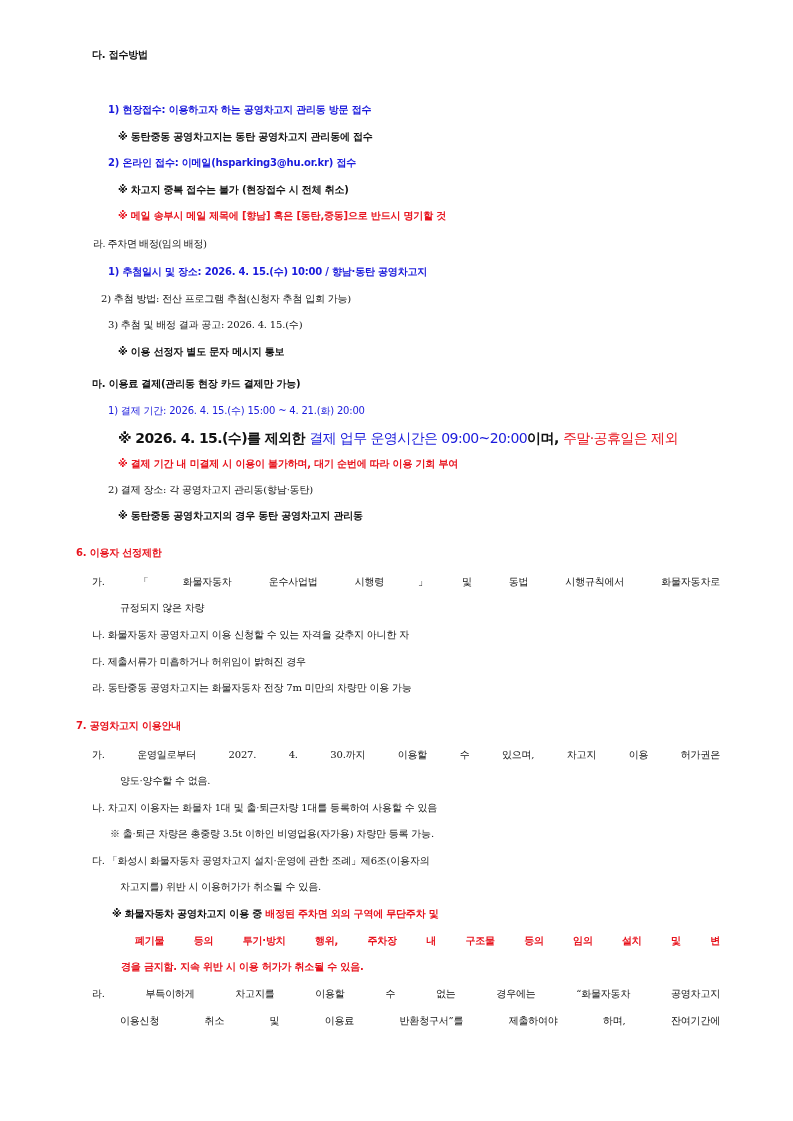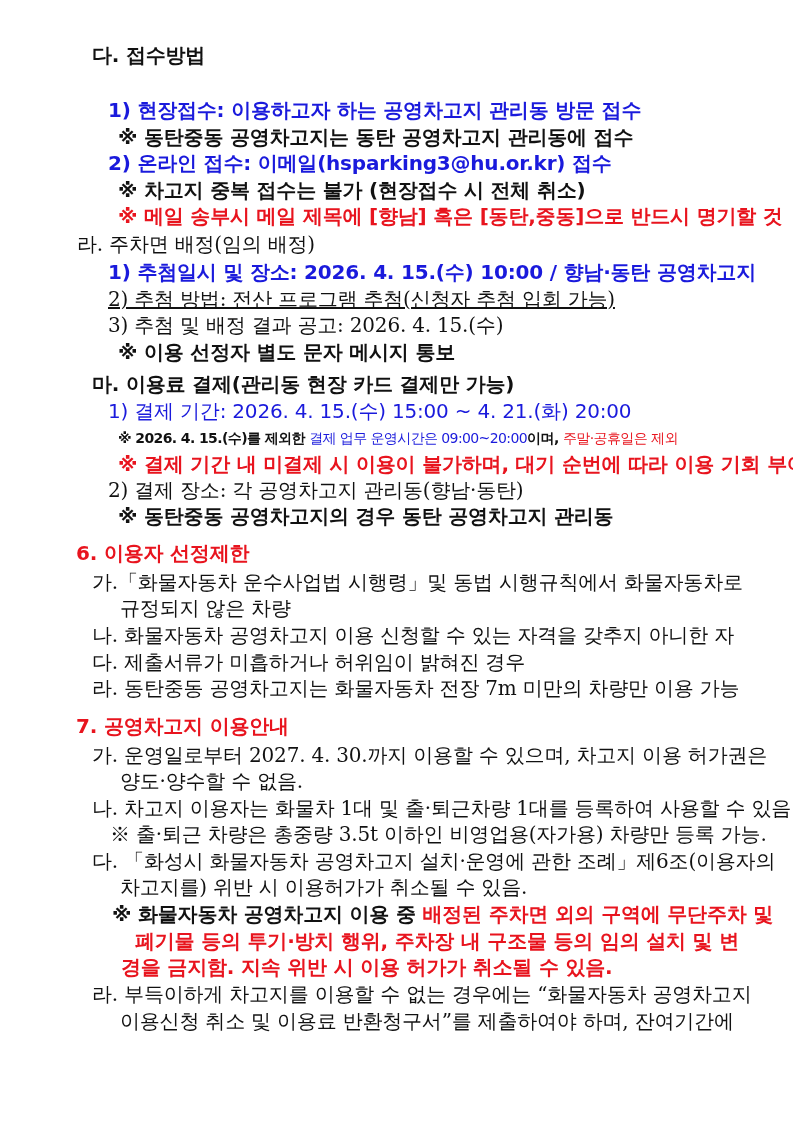--- a/index.html
+++ b/index.html
@@ -1,37 +1,37 @@
 <!DOCTYPE html>
 <html><head>
   <meta charset="utf-8">
   <style>
     html, body { margin: 0; padding: 0; background: #ffffff; }
     body { width: 793px; height: 1121px; position: relative; overflow: hidden;
            font-family: "DejaVu Sans", "Liberation Sans", sans-serif; color: #111; }
-    .line { position: absolute; white-space: nowrap; font-size: 20px; line-height: 22px; letter-spacing: -0.2px; }
+    .line { position: absolute; white-space: nowrap; font-size: 10px; line-height: 22px; letter-spacing: -0.2px; }
     .serif { font-family: "DejaVu Serif", "Liberation Serif", serif; }
     .b { font-weight: bold; }
     .blue { color: #1a1adc; }
     .red { color: #e8141e; }
     .justify { text-align: justify; text-align-last: justify; }
   </style>
 </head>
 <body>
 
 <div class="line b" style="left:92px;top:44px;">다. 접수방법</div>
 <div class="line b blue" style="left:108px;top:99px;">1) 현장접수: 이용하고자 하는 공영차고지 관리동 방문 접수</div>
 <div class="line b" style="left:118px;top:126px;">※ 동탄중동 공영차고지는 동탄 공영차고지 관리동에 접수</div>
 <div class="line b blue" style="left:108px;top:152px;">2) 온라인 접수: 이메일(hsparking3@hu.or.kr) 접수</div>
 <div class="line b" style="left:118px;top:179px;">※ 차고지 중복 접수는 불가 (현장접수 시 전체 취소)</div>
 <div class="line b red" style="left:118px;top:205px;">※ 메일 송부시 메일 제목에 [향남] 혹은 [동탄,중동]으로 반드시 명기할 것</div>
 
-<div class="line serif" style="left:77px;top:233px;">라. 주차면 배정(임의 배정)</div>
+<div class="line serif" style="left:93px;top:233px;font-family:Liberation Serif, serif;">라. 주차면 배정(임의 배정)</div>
 <div class="line b blue" style="left:108px;top:261px;">1) 추첨일시 및 장소: 2026. 4. 15.(수) 10:00 / 향남·동탄 공영차고지</div>
-<div class="line serif" style="left:108px;top:288px;text-decoration:underline;">2) 추첨 방법: 전산 프로그램 추첨(신청자 추첨 입회 가능)</div>
+<div class="line serif" style="left:101px;top:288px;">2) 추첨 방법: 전산 프로그램 추첨(신청자 추첨 입회 가능)</div>
 <div class="line serif" style="left:108px;top:314px;">3) 추첨 및 배정 결과 공고: 2026. 4. 15.(수)</div>
 <div class="line b" style="left:118px;top:341px;">※ 이용 선정자 별도 문자 메시지 통보</div>
 
 <div class="line b" style="left:92px;top:373px;">마. 이용료 결제(관리동 현장 카드 결제만 가능)</div>
 <div class="line blue" style="left:108px;top:400px;font-weight:500;">1) 결제 기간: 2026. 4. 15.(수) 15:00 ~ 4. 21.(화) 20:00</div>
 <div class="line b" style="left:118px;top:427px;font-size:14px;letter-spacing:-0.6px;text-align:center;">
   <span>※ 2026. 4. 15.(수)를 제외한 </span><span class="blue" style="font-weight:normal">결제 업무 운영시간은 09:00~20:00</span><span>이며, </span><span class="red" style="font-weight:normal">주말·공휴일은 제외</span>
 </div>
 <div class="line b red" style="left:118px;top:453px;">※ 결제 기간 내 미결제 시 이용이 불가하며, 대기 순번에 따라 이용 기회 부여</div>
 <div class="line serif" style="left:108px;top:479px;">2) 결제 장소: 각 공영차고지 관리동(향남·동탄)</div>

